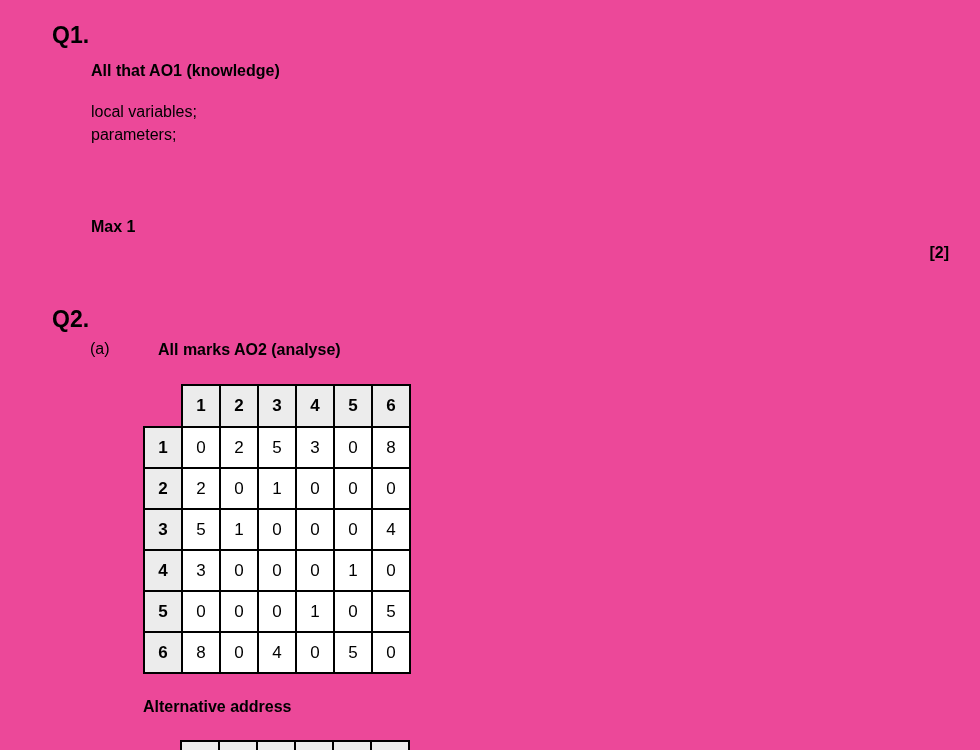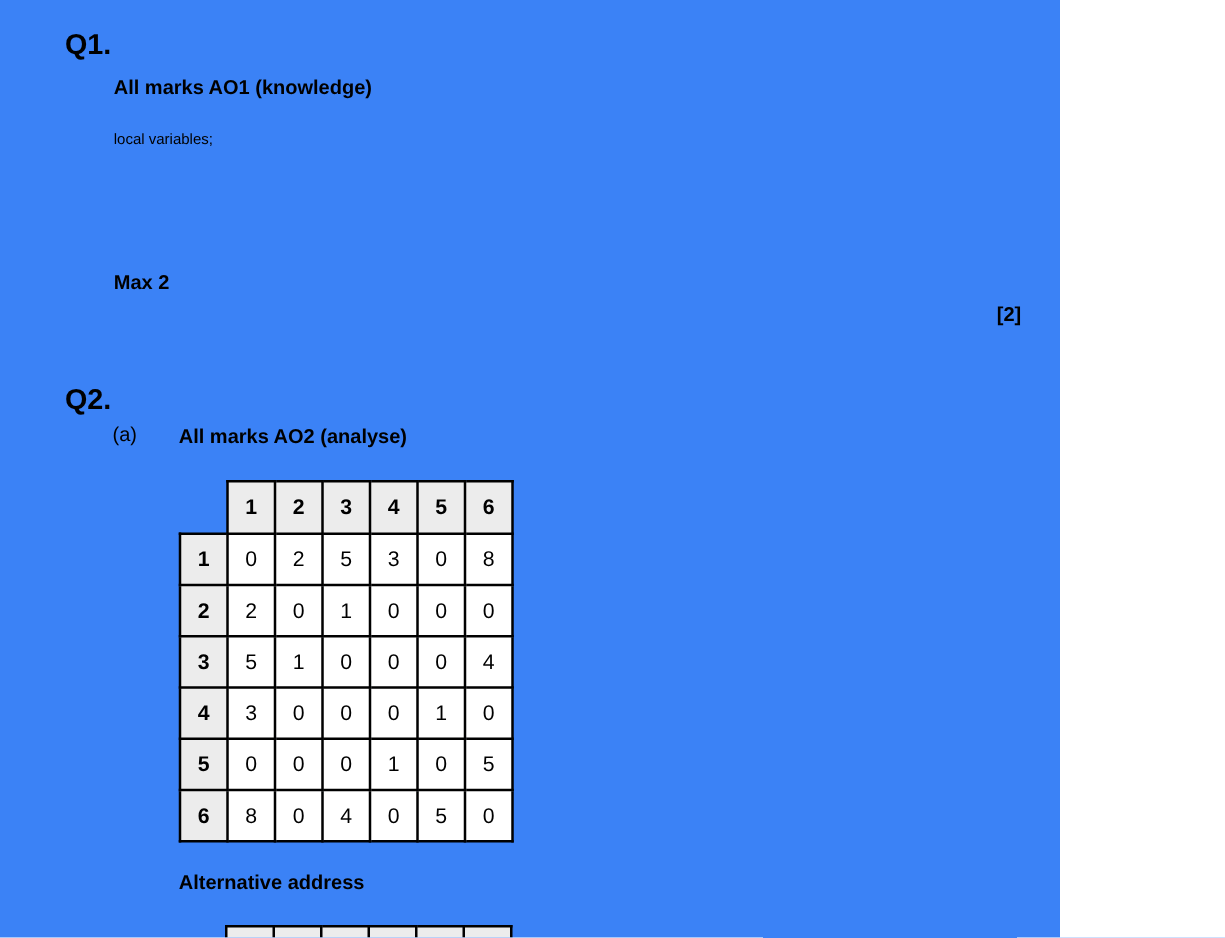--- a/index.html
+++ b/index.html
@@ -2,40 +2,40 @@
 <html><head>
 <meta charset="utf-8">
 <style>
   html, body {
     margin: 0;
     padding: 0;
     background: #ffffff;
   }
   #page {
     position: relative;
-    width: 848px;
+    width: 980px;
     height: 750px;
-    background: #3b82f6;
+    background: #ec4899;
     overflow: hidden;
     font-family: "Liberation Sans", sans-serif;
     color: #000000;
   }
   .abs { position: absolute; }
   .qlabel {
     font-size: 23px;
     font-weight: bold;
     line-height: 1.1;
   }
   .bold-heading {
     font-size: 16px;
     font-weight: bold;
     line-height: 1.2;
   }
   .body-text {
-    font-size: 12px;
+    font-size: 16px;
     line-height: 23px;
     font-weight: normal;
   }
   .marks {
     font-size: 16px;
     font-weight: bold;
   }
   .part-label {
     font-size: 16px;
     font-weight: normal;
@@ -80,35 +80,36 @@
     padding: 0;
   }
 </style>
 </head>
 <body>
 
 <div id="page">
 
   <div class="abs qlabel" style="left:52px; top:23px;">Q1.</div>
 
-  <div class="abs bold-heading" style="left:91px; top:61px;">All marks AO1 (knowledge)</div>
+  <div class="abs bold-heading" style="left:91px; top:61px;">All that AO1 (knowledge)</div>
 
   <div class="abs body-text" style="left:91px; top:100px;">
     <div>local variables;</div>
+    <div>parameters;</div>
   </div>
 
-  <div class="abs bold-heading" style="left:91px; top:217px;">Max 2</div>
+  <div class="abs bold-heading" style="left:91px; top:217px;">Max 1</div>
 
   <div class="abs marks" style="right:31px; top:244px;">[2]</div>
 
   <div class="abs qlabel" style="left:52px; top:307px;">Q2.</div>
 
   <div class="abs part-label" style="left:90px; top:340px;">(a)</div>
 
-  <div class="abs bold-heading" style="left:143px; top:340px;">All marks AO2 (analyse)</div>
+  <div class="abs bold-heading" style="left:158px; top:340px;">All marks AO2 (analyse)</div>
 
   <table class="matrix abs" style="left:143px; top:384px;">
     <tbody>
         <tr class="header-row">
       <td class="corner"></td>
       <th>1</th>
       <th>2</th>
       <th>3</th>
       <th>4</th>
       <th>5</th>

